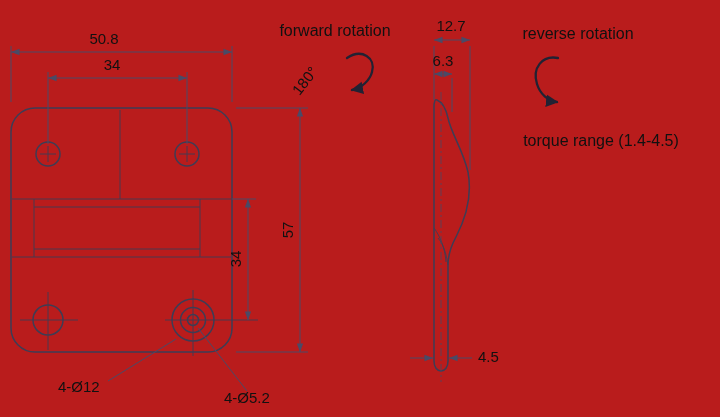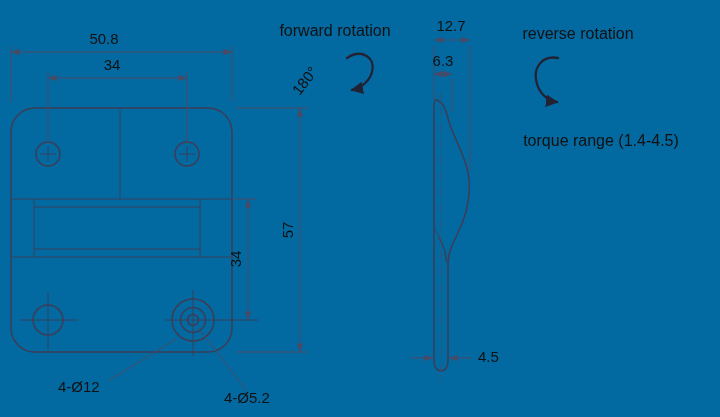--- a/index.html
+++ b/index.html
@@ -1,16 +1,16 @@
 <!DOCTYPE html>
 <html><head>
 <meta charset="utf-8">
 <style>
   html,body{margin:0;padding:0;background:#ffffff;}
-  .drawing-page{position:relative;width:720px;height:417px;background:#0369a1;overflow:hidden;}
+  .drawing-page{position:relative;width:720px;height:417px;background:#b91c1c;overflow:hidden;}
   svg{display:block;}
   svg text{font-family:"Liberation Sans","DejaVu Sans",sans-serif;fill:#111111;}
   .dim-text{font-size:15px;}
   .ann-text{font-size:16px;}
   .label-text{font-size:15px;}
   .part{fill:none;stroke:#3d3d55;stroke-width:1.5;stroke-linejoin:round;}
   .thin{fill:none;stroke:#3d3d55;stroke-width:0.9;}
   .dim{fill:none;stroke:#4a4a66;stroke-width:1;}
   .centerline{fill:none;stroke:#4a4a66;stroke-width:0.8;stroke-dasharray:8 3 2 3;}
   .rot-arrow{fill:none;stroke:#222233;stroke-width:2.3;stroke-linecap:round;}

